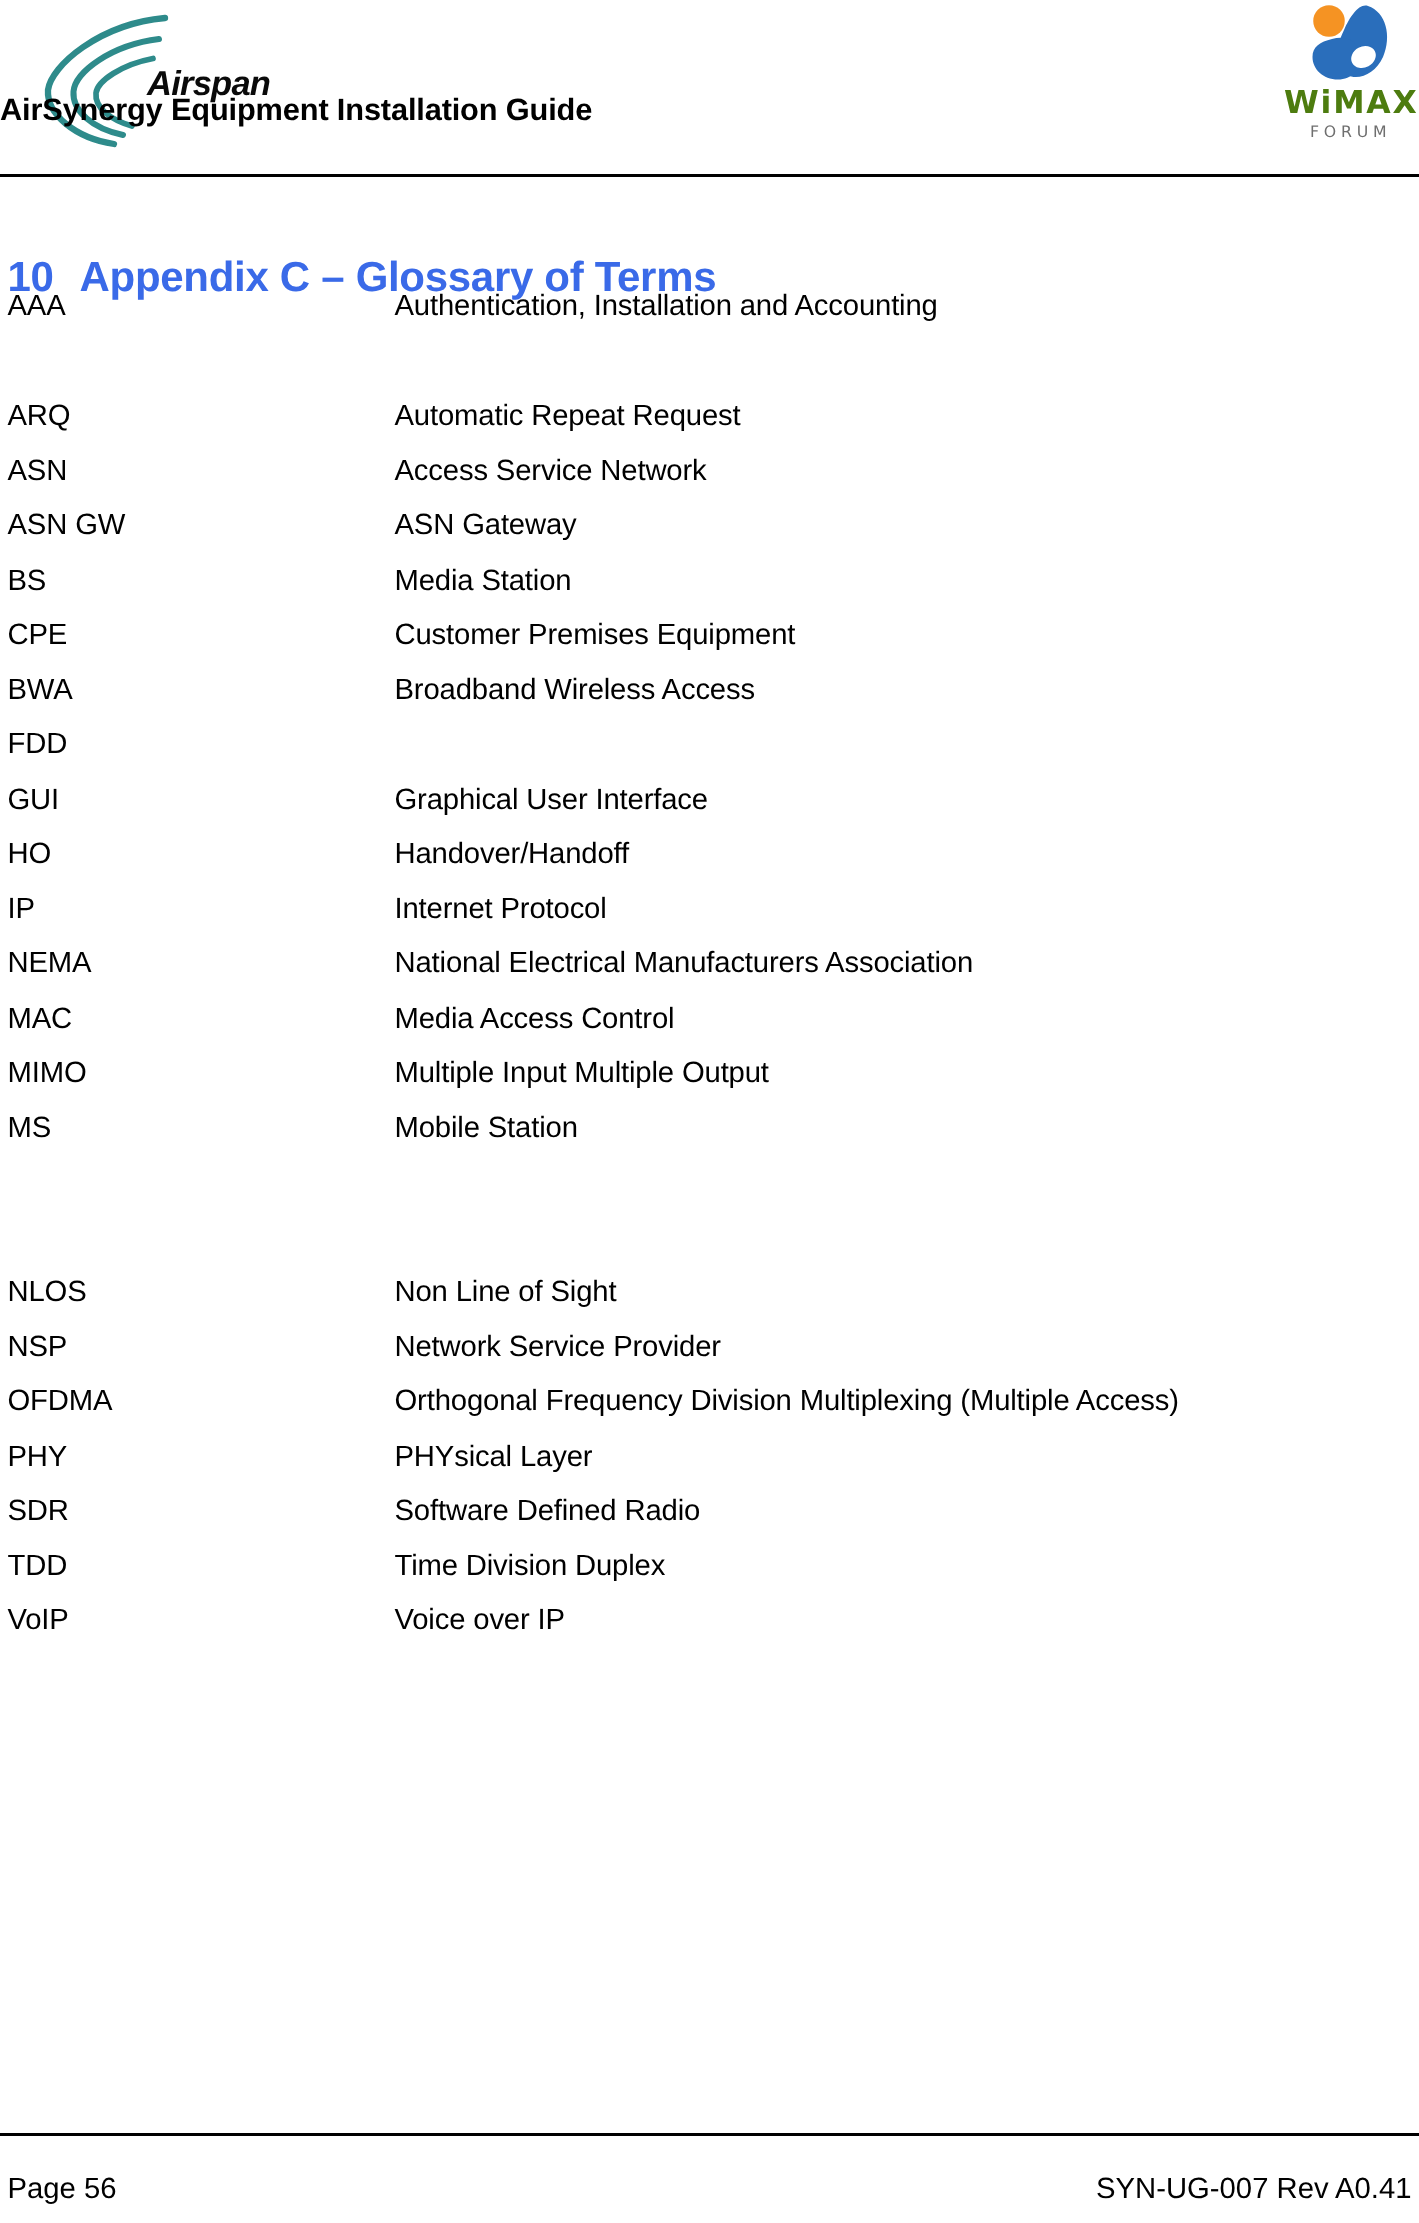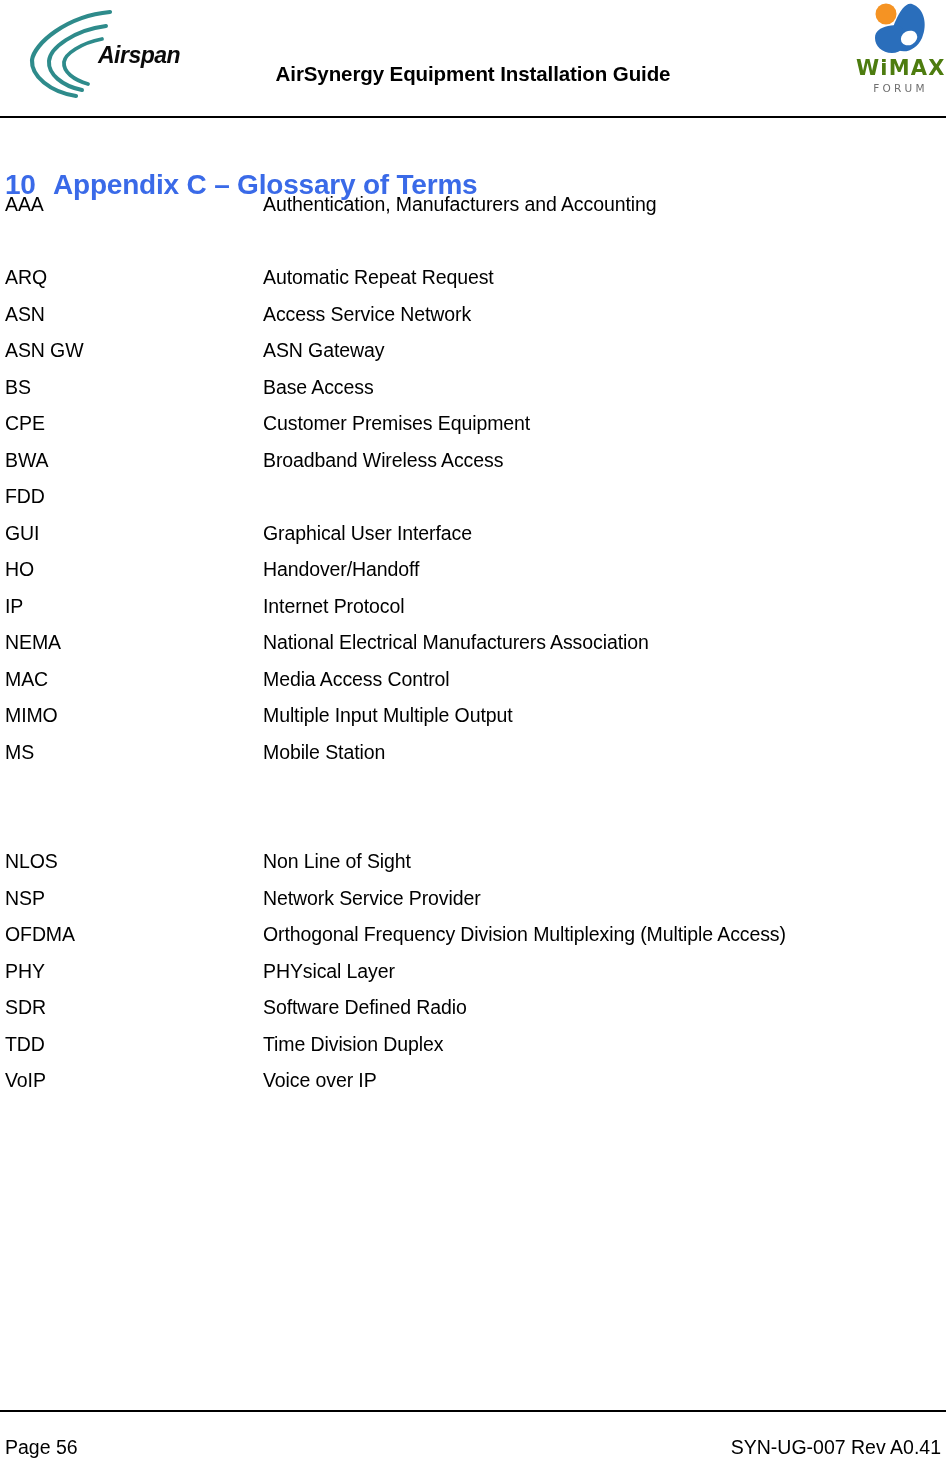--- a/index.html
+++ b/index.html
@@ -44,21 +44,20 @@
     font-size: 23px;
     letter-spacing: -0.5px;
     color: #0a0a0a;
     white-space: nowrap;
   }
   #header-title {
     position: absolute;
     left: 0;
     top: 62px;
     width: 946px;
-    text-align: center;
     font-size: 20.5px;
     font-weight: bold;
     color: #000000;
     letter-spacing: -0.1px;
   }
   #wimax-logo {
     position: absolute;
     right: 4px;
     top: 2px;
     width: 86px;
@@ -151,21 +150,21 @@
     top: 0;
     letter-spacing: -0.1px;
   }
 
   
   #page-footer {
     position: absolute;
     left: 0;
     bottom: 0;
     width: 946px;
-    height: 72px;
+    height: 60px;
   }
   #footer-rule {
     position: absolute;
     left: 0;
     top: 0;
     width: 946px;
     height: 0;
     border-top: 2px solid #000000;
   }
   #footer-left {
@@ -221,38 +220,38 @@
   <div id="header-rule"></div>
 </div>
 
 <h1 id="section-heading" style="color: rgb(58, 106, 232); margin-top: 36px;">
   <span class="heading-number">10</span><span>Appendix C  – Glossary of Terms</span>
 </h1>
 
 <div id="glossary">
     <div class="glossary-row">
       <span class="term">AAA</span>
-      <span class="definition">Authentication, Manufacturers and Accounting</span>
+      <span class="definition">Authentication, Installation and Accounting</span>
     </div>
     <div class="glossary-row spacer"></div>
     <div class="glossary-row">
       <span class="term">ARQ</span>
       <span class="definition">Automatic Repeat Request</span>
     </div>
     <div class="glossary-row">
       <span class="term">ASN</span>
       <span class="definition">Access Service Network</span>
     </div>
     <div class="glossary-row">
       <span class="term">ASN GW</span>
       <span class="definition">ASN Gateway</span>
     </div>
     <div class="glossary-row">
       <span class="term">BS</span>
-      <span class="definition">Base Access</span>
+      <span class="definition">Media Station</span>
     </div>
     <div class="glossary-row">
       <span class="term">CPE</span>
       <span class="definition">Customer Premises Equipment</span>
     </div>
     <div class="glossary-row">
       <span class="term">BWA</span>
       <span class="definition">Broadband Wireless Access</span>
     </div>
     <div class="glossary-row">

